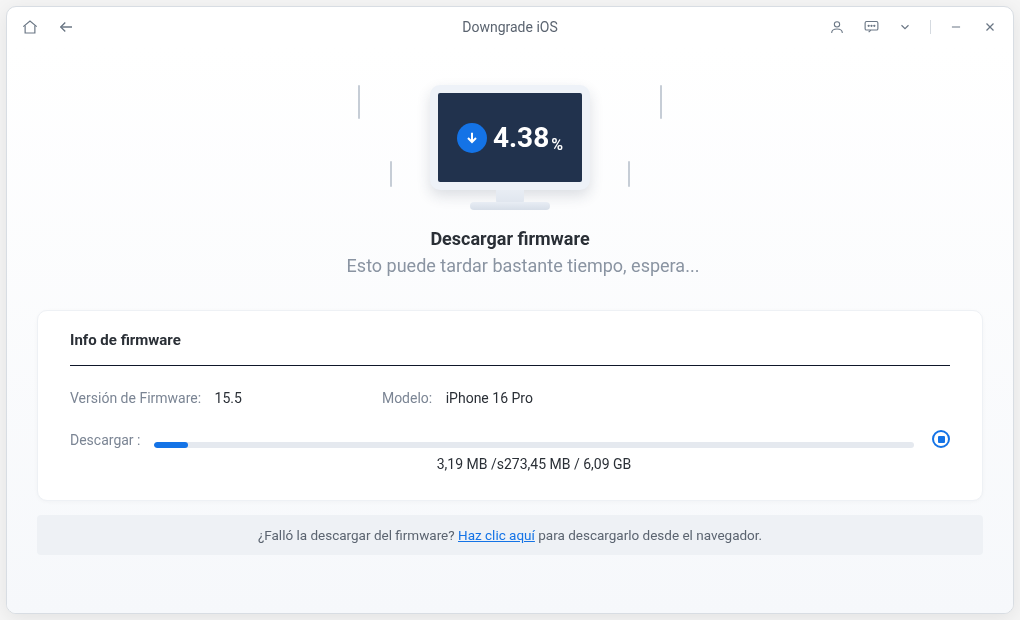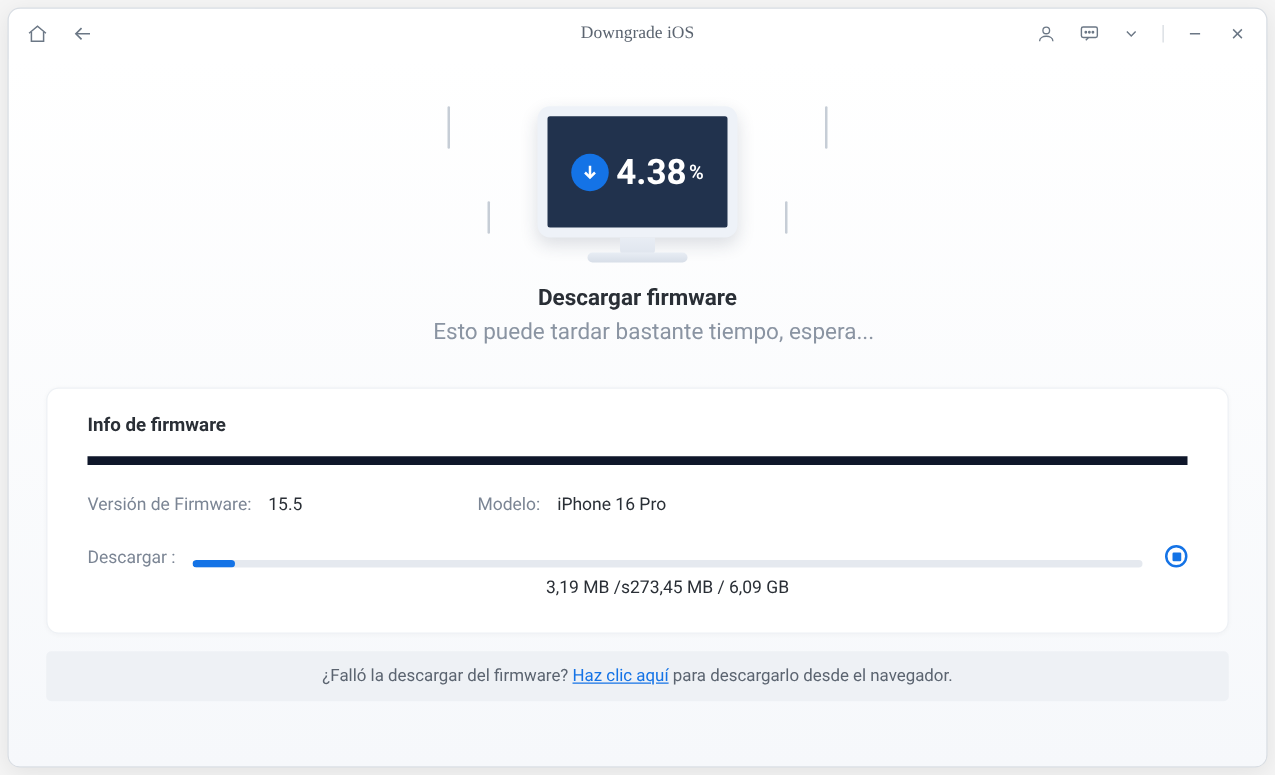--- a/index.html
+++ b/index.html
@@ -37,21 +37,20 @@
     display: flex;
     align-items: center;
     gap: 18px;
   }
   .titlebar-center {
     position: absolute;
     left: 50%;
     transform: translateX(-50%);
     color: #5b6470;
     font-size: 14px;
-    font-family: Liberation Serif, serif;
   }
   .titlebar-right {
     margin-left: auto;
     display: flex;
     align-items: center;
     gap: 16px;
   }
   .tb-icon {
     width: 18px;
     height: 18px;
@@ -114,21 +113,21 @@
     display: inline-flex;
     align-items: center;
     justify-content: center;
     margin-right: 6px;
   }
   .percent-text {
     color: #ffffff;
     font-size: 28px;
     font-weight: 700;
     display: inline-flex;
-    align-items: center;
+    align-items: flex-end;
   }
   .percent-text .sym {
     font-size: 16px;
     margin-left: 2px;
     font-weight: 600;
   }
   .monitor-stand {
     width: 28px;
     height: 14px;
     background: linear-gradient(180deg, #e8edf4, #dfe5ee);
@@ -162,21 +161,21 @@
     border: 1px solid #eef1f5;
     border-radius: 10px;
     padding: 20px 32px 28px 32px;
     box-shadow: 0 1px 4px rgba(0,0,0,0.03);
   }
   .card-title {
     font-size: 15px;
     font-weight: 700;
     color: #2a2f36;
     padding-bottom: 16px;
-    border-bottom: 7px solid #0f172a;
+    border-bottom: 1px solid #0f172a;
   }
   .info-row {
     display: flex;
     gap: 140px;
     padding: 24px 0 18px 0;
     font-size: 14px;
     color: #2a2f36;
     align-items: center;
   }
   .info-label {

